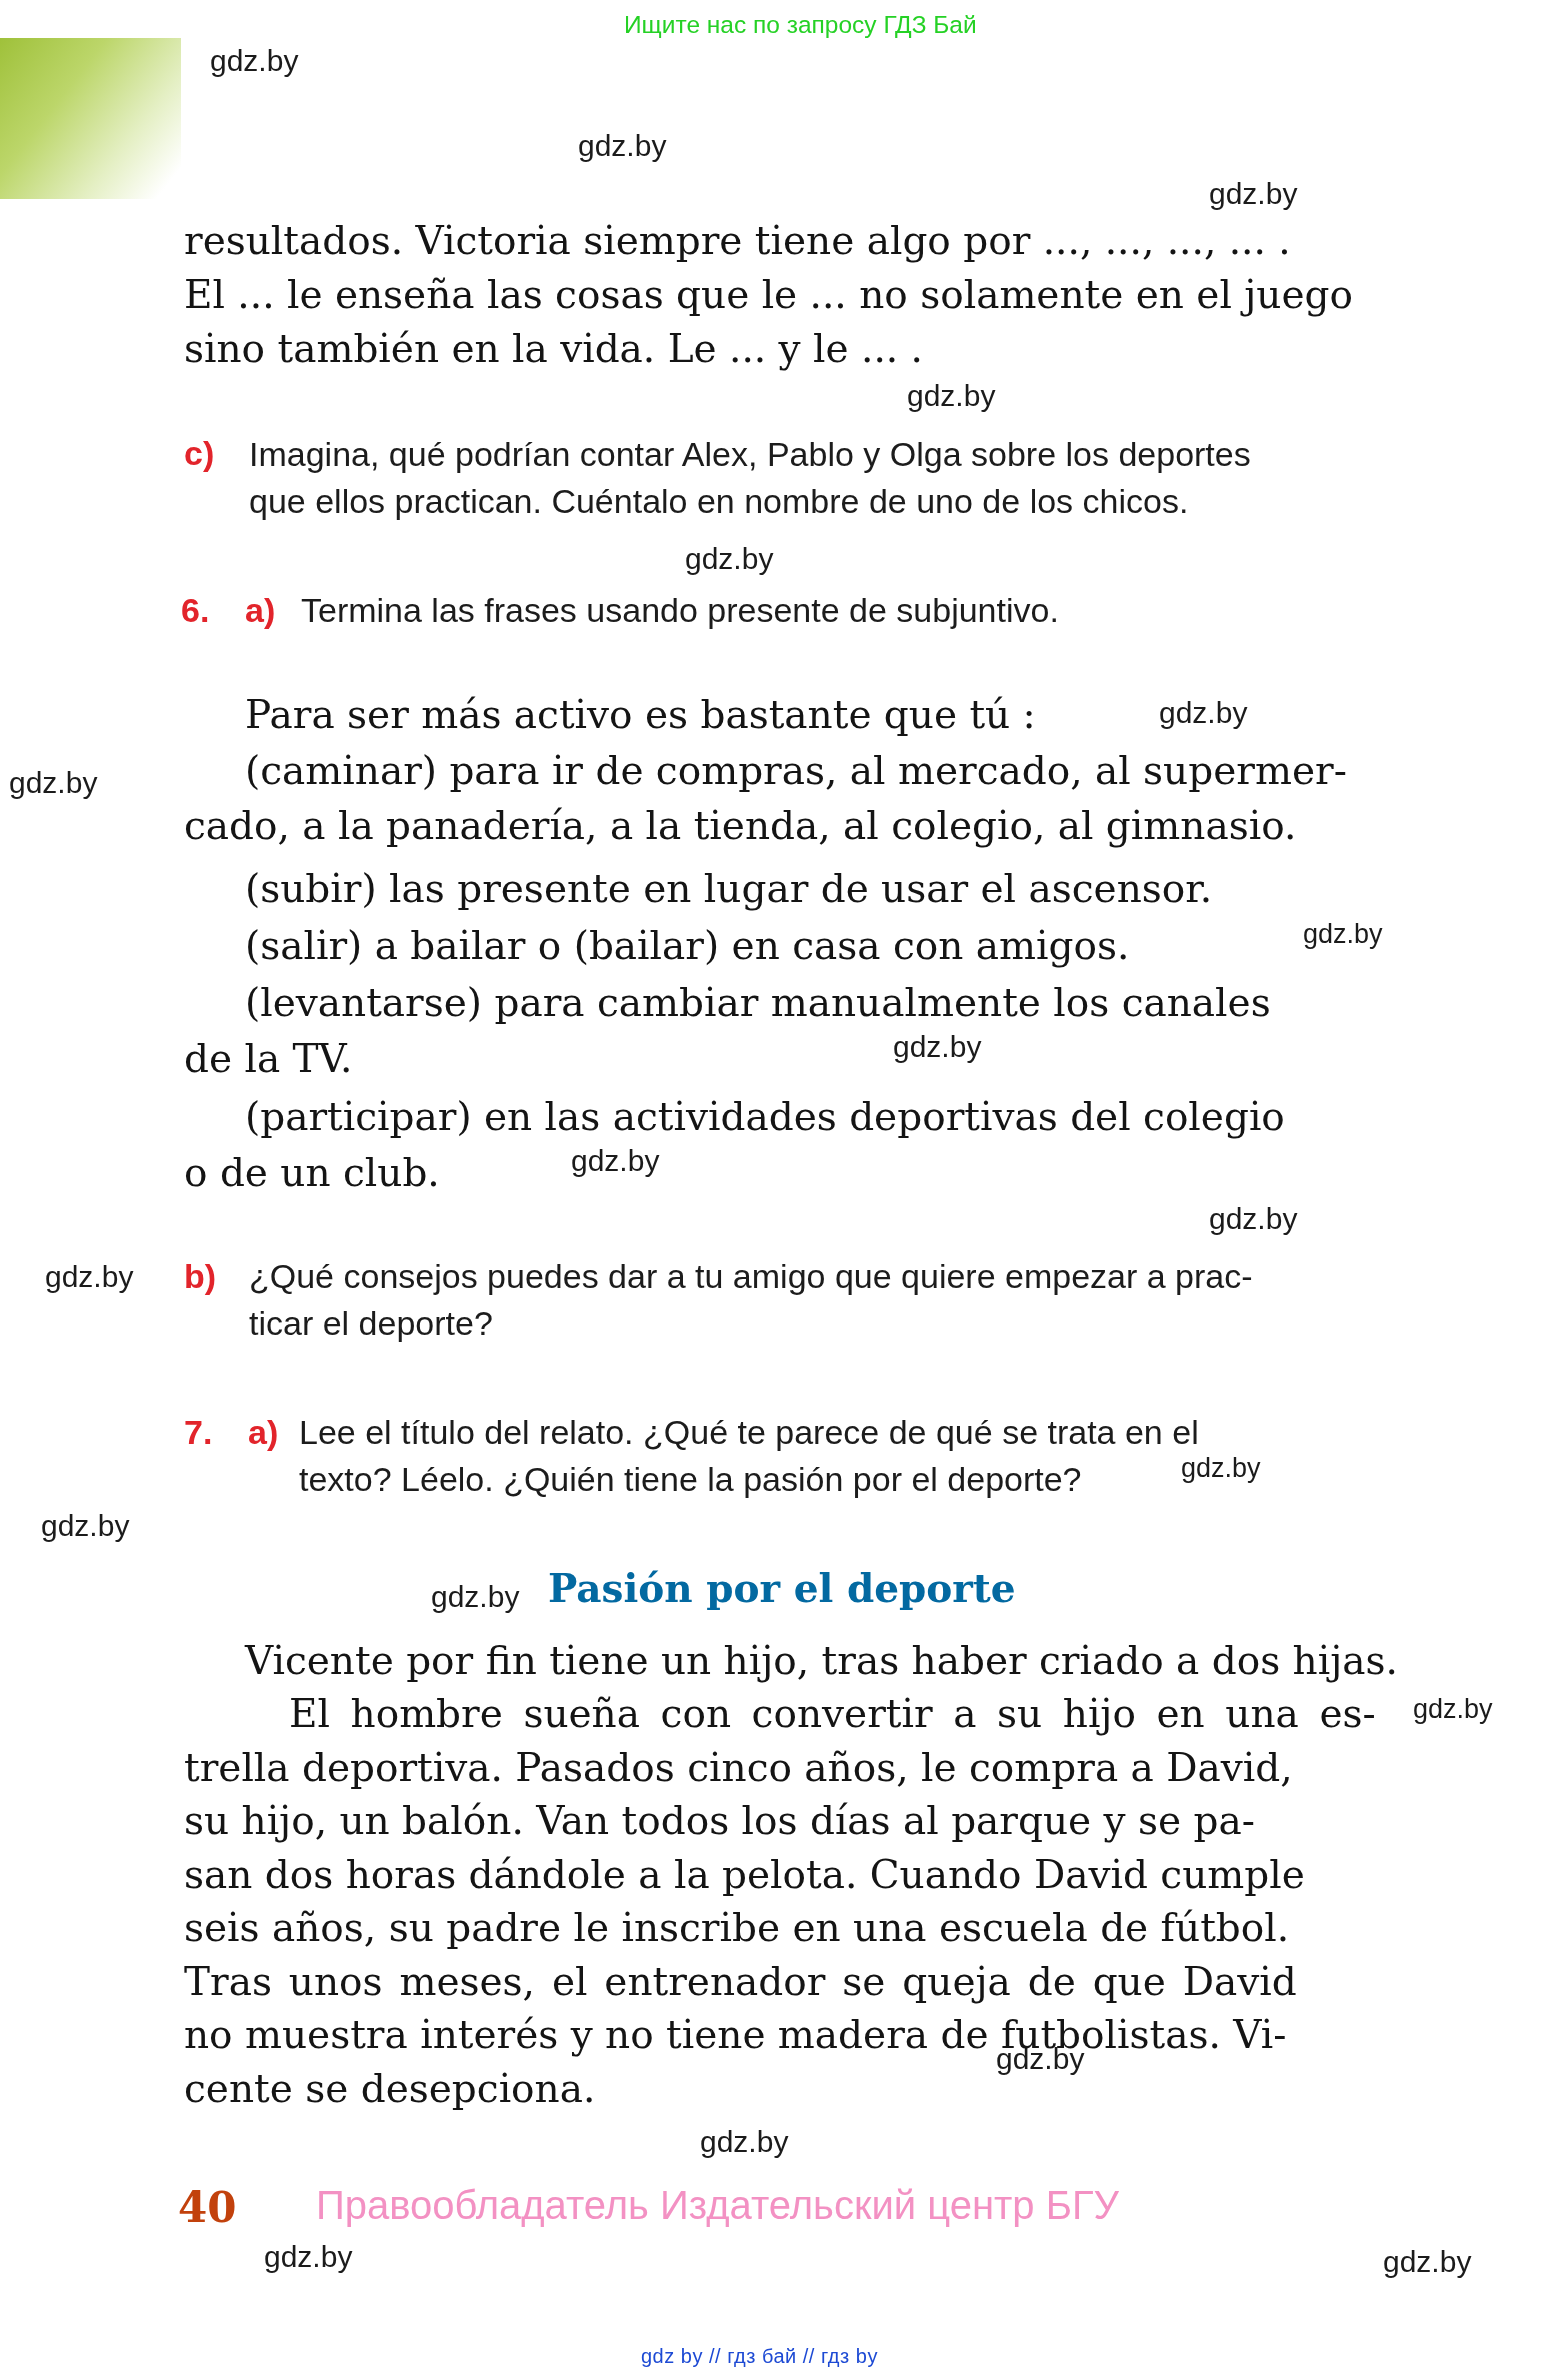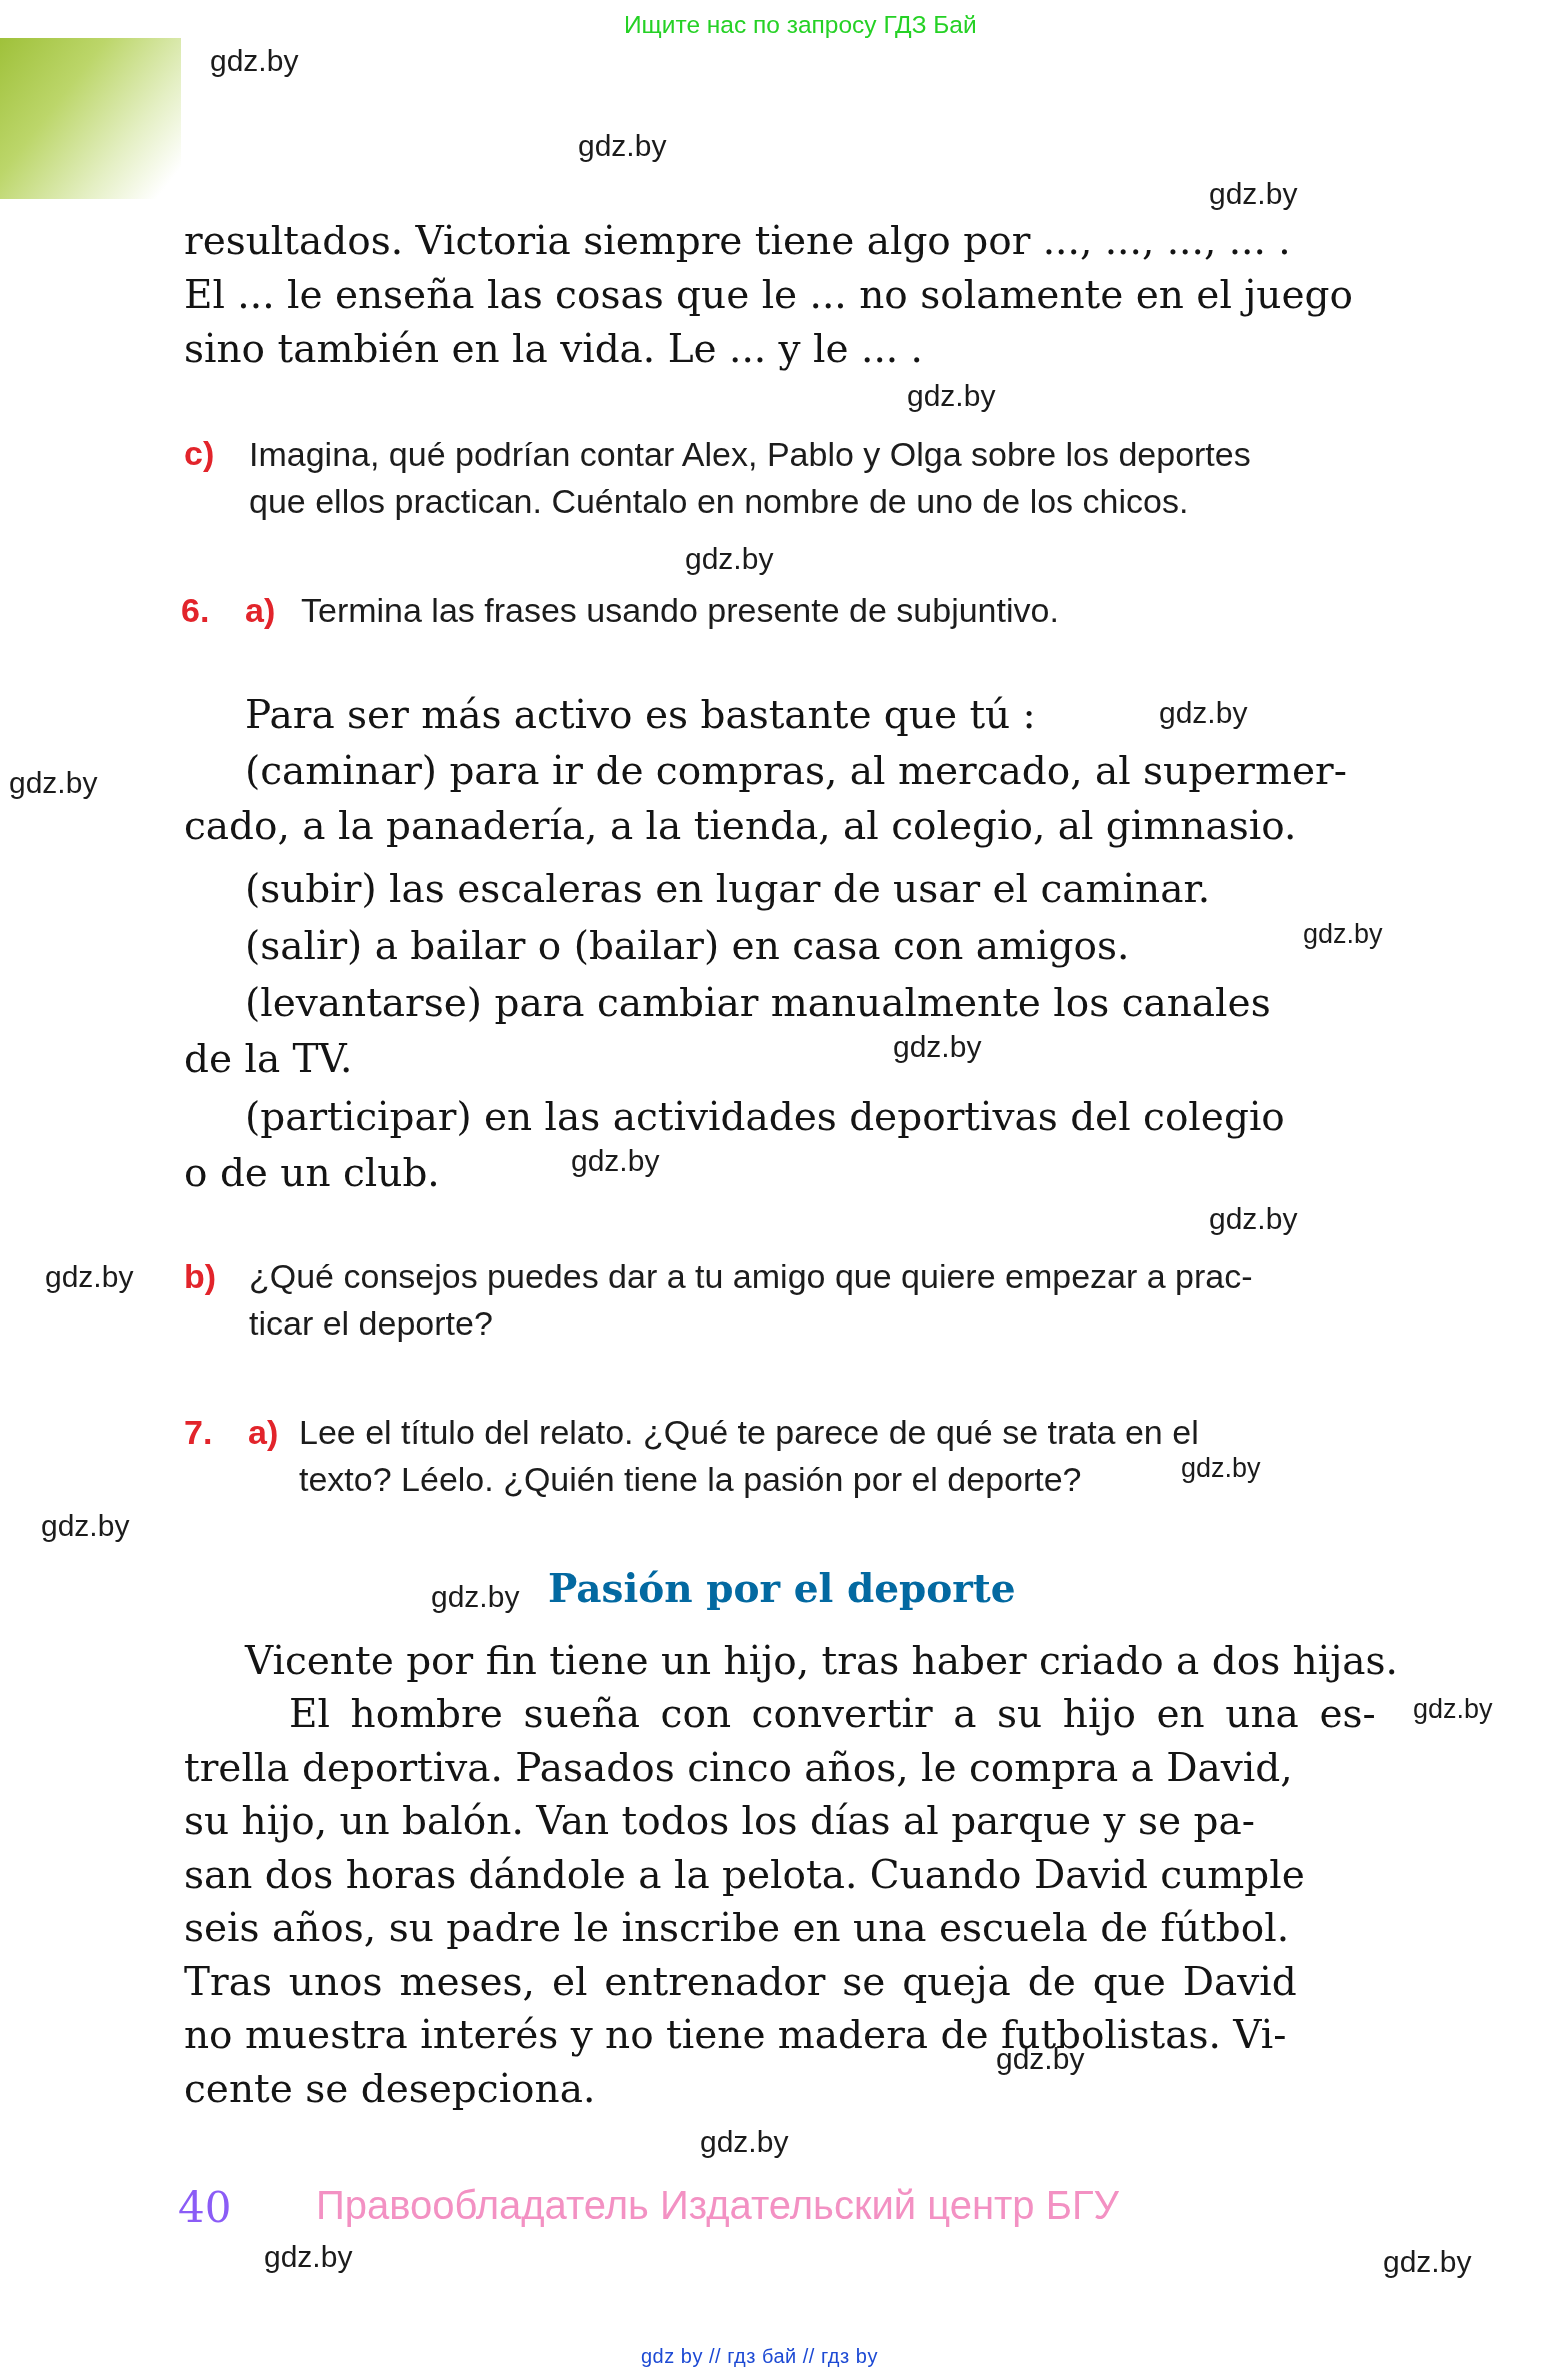--- a/index.html
+++ b/index.html
@@ -44,21 +44,21 @@
   .red{
     font-family:"Liberation Sans",sans-serif;
     font-size:34px;font-weight:bold;color:#e2242b;
   }
   .story-title{
     font-family:"DejaVu Serif","Liberation Serif",serif;
     font-weight:bold;font-size:39px;color:#0369a1;
   }
   .page-num{
     font-family:"DejaVu Serif","Liberation Serif",serif;
-    font-size:42px;color:#8b5cf6;
+    font-size:42px;color:#c2410c;font-weight:bold;
   }
   .copyright{
     font-size:40px;color:#f391c3;
   }
   .links{
     font-size:20px;color:#1d4ad4;
     letter-spacing:0.5px;
   }
 </style>
 </head>
@@ -106,21 +106,21 @@
     </div>
 
   <div class="abs red" style="left:181px;top:591px;">6.</div>
   <div class="abs red" style="left:245px;top:591px;">a)</div>
   <div class="abs sans" style="left:301px;top:591px;">Termina las frases usando presente de subjuntivo.</div>
 
   <div id="ex6-body">
       <div class="abs serif" style="left: 245px; top: 692px;">Para ser más activo es bastante que tú :</div>
       <div class="abs serif" style="left: 245px; top: 748px;">(caminar) para ir de compras, al mercado, al supermer-</div>
       <div class="abs serif" style="left: 184px; top: 803px;">cado, a la panadería, a la tienda, al colegio, al gimnasio.</div>
-      <div class="abs serif" style="left: 245px; top: 866px;">(subir) las escaleras en lugar de usar el caminar.</div>
+      <div class="abs serif" style="left: 245px; top: 866px;">(subir) las presente en lugar de usar el ascensor.</div>
       <div class="abs serif" style="left: 245px; top: 923px;">(salir) a bailar o (bailar) en casa con amigos.</div>
       <div class="abs serif" style="left: 245px; top: 980px;">(levantarse) para cambiar manualmente los canales</div>
       <div class="abs serif" style="left: 184px; top: 1036px;">de la TV.</div>
       <div class="abs serif" style="left: 245px; top: 1094px;">(participar) en las actividades deportivas del colegio</div>
       <div class="abs serif" style="left: 184px; top: 1150px; text-align: right;">o de un club.</div>
     </div>
 
   <div class="abs red" style="left:184px;top:1257px;">b)</div>
   <div id="itemb-lines">
       <div class="abs sans" style="left: 249px; top: 1257px;">¿Qué consejos puedes dar a tu amigo que quiere empezar a prac-</div>

